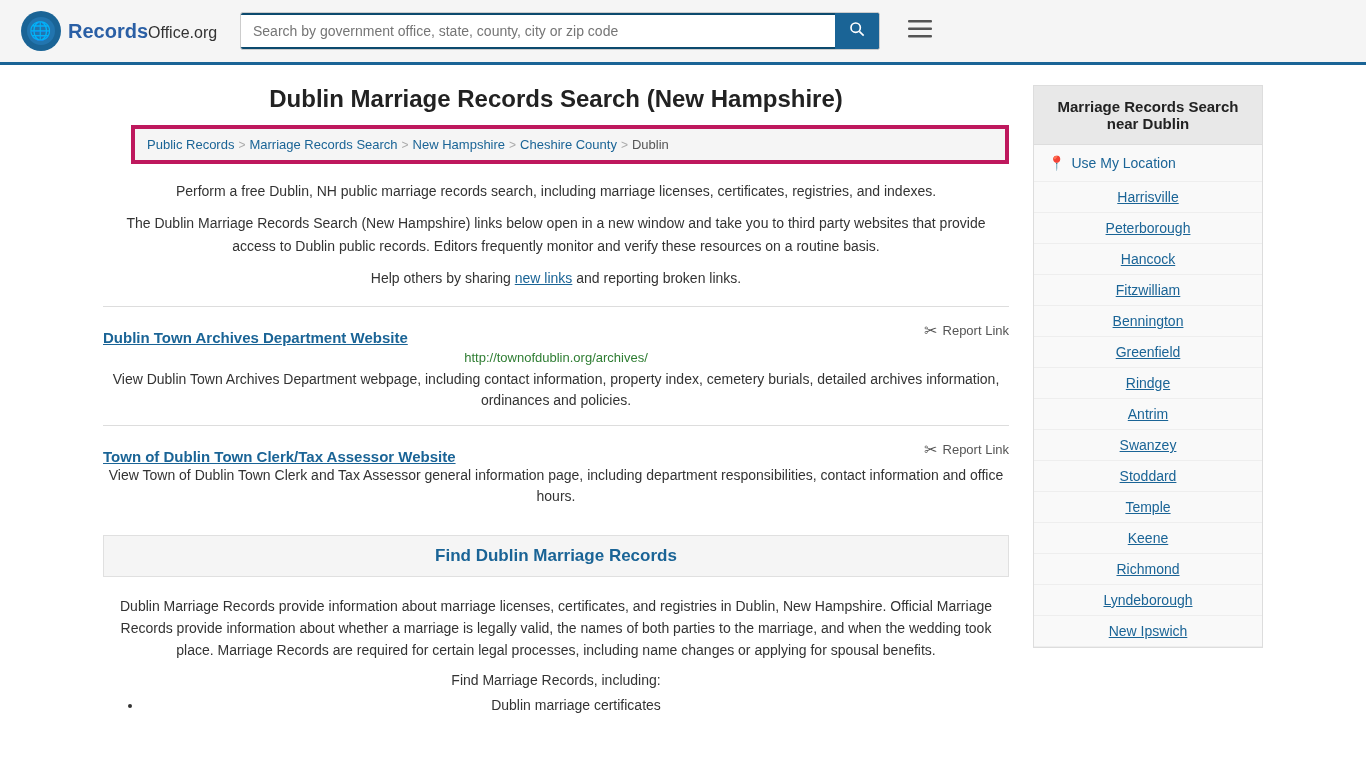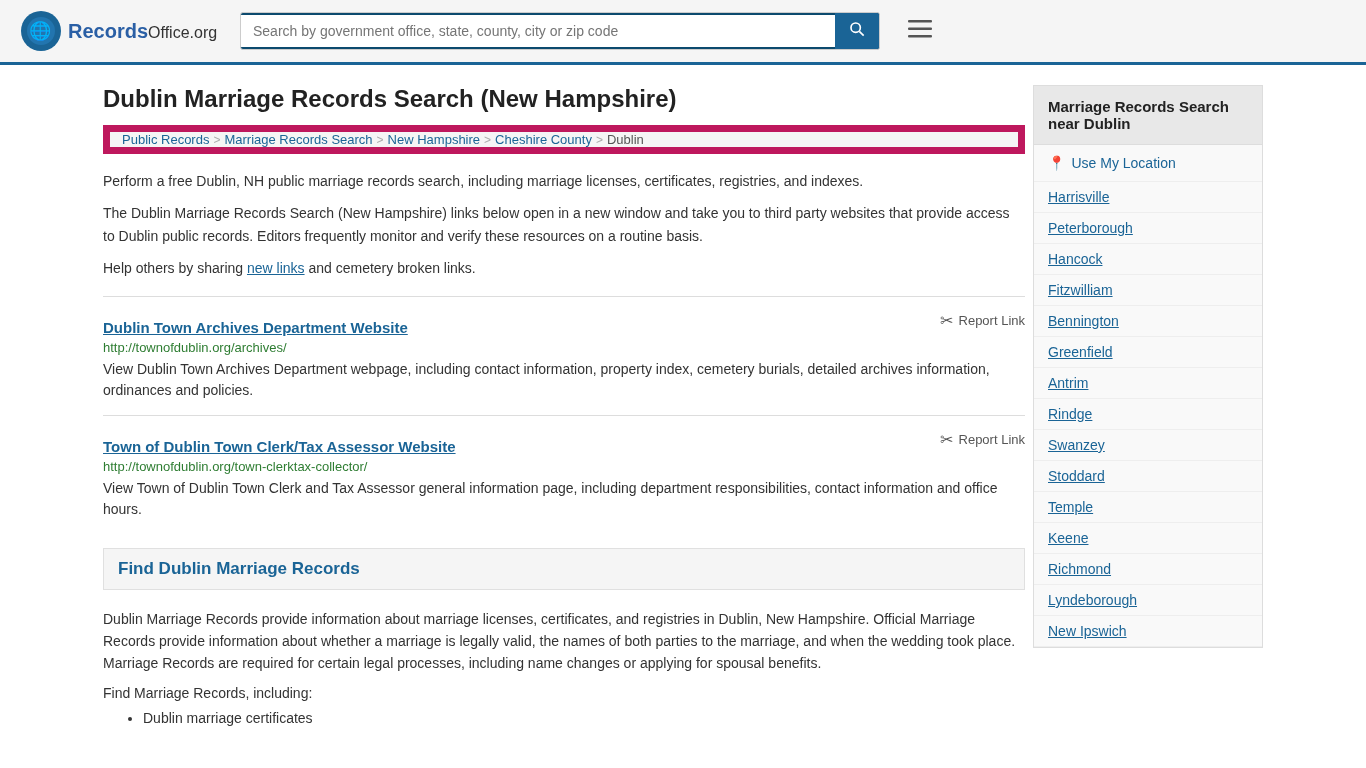--- a/index.html
+++ b/index.html
@@ -67,44 +67,46 @@
       color: #555;
       padding: 4px 8px;
     }
 
     
     #main-layout {
       display: flex;
       max-width: 1200px;
       margin: 0 auto;
       padding: 20px 20px 0 20px;
-      gap: 8px;
+      gap: 24px;
+      text-align: center;
     }
 
     
     #content {
       flex: 1;
     }
     #page-title {
       font-size: 24px;
       font-weight: bold;
       color: #222;
       margin-bottom: 12px;
     }
     #breadcrumb {
       background: #f5f5f5;
-      border: 7px solid #be185d;
-      padding: 0 12px;
+      border: 4px solid #be185d;
+      padding: 8px 12px;
       font-size: 13px;
       color: #555;
       margin-bottom: 16px;
       display: flex;
       flex-wrap: wrap;
       align-items: center;
       gap: 4px;
+      margin-left: 28px;
     }
     .breadcrumb-link {
       color: #1a6496;
       text-decoration: none;
       cursor: pointer;
     }
     .breadcrumb-separator {
       color: #aaa;
       font-size: 12px;
     }
@@ -294,21 +296,21 @@
       <a class="breadcrumb-link">New Hampshire</a>
       <span class="breadcrumb-separator">&gt;</span>
       <a class="breadcrumb-link">Cheshire County</a>
       <span class="breadcrumb-separator">&gt;</span>
       <span>Dublin</span>
     </div>
 
     <p id="intro-text">Perform a free Dublin, NH public marriage records search, including marriage licenses, certificates, registries, and indexes.</p>
     <p id="intro-text2">The Dublin Marriage Records Search (New Hampshire) links below open in a new window and take you to third party websites that provide access to Dublin public records. Editors frequently monitor and verify these resources on a routine basis.</p>
     <p id="help-text">
-      <span>Help others by sharing </span><a class="new-links">new links</a><span> and cemetery broken links.</span>
+      <span>Help others by sharing </span><a class="new-links">new links</a><span> and reporting broken links.</span>
     </p>
 
     <div class="resource-card">
       <div class="resource-card-header">
         <a class="resource-title">Dublin Town Archives Department Website</a>
         <div class="report-link">
           <span class="report-icon">✂</span>
           <span>Report Link</span>
         </div>
       </div>
@@ -317,21 +319,20 @@
     </div>
 
     <div class="resource-card">
       <div class="resource-card-header">
         <a class="resource-title">Town of Dublin Town Clerk/Tax Assessor Website</a>
         <div class="report-link">
           <span class="report-icon">✂</span>
           <span>Report Link</span>
         </div>
       </div>
-      <div class="resource-url">http://townofdublin.org/town-clerktax-collector/</div>
       <div class="resource-desc">View Town of Dublin Town Clerk and Tax Assessor general information page, including department responsibilities, contact information and office hours.</div>
     </div>
 
     <div id="find-section">
       <h2 id="find-section-title">Find Dublin Marriage Records</h2>
     </div>
     <p id="find-desc">Dublin Marriage Records provide information about marriage licenses, certificates, and registries in Dublin, New Hampshire. Official Marriage Records provide information about whether a marriage is legally valid, the names of both parties to the marriage, and when the wedding took place. Marriage Records are required for certain legal processes, including name changes or applying for spousal benefits.</p>
     <p id="find-includes-title" style="font-weight:normal;font-size:14px;margin-bottom:6px;">Find Marriage Records, including:</p>
     <ul id="find-list">
       <li>Dublin marriage certificates</li>
@@ -348,22 +349,22 @@
         <span class="location-icon">📍</span>
         <span>Use My Location</span>
       </div>
       <div id="sidebar-links">
           <a class="sidebar-link">Harrisville</a>
           <a class="sidebar-link">Peterborough</a>
           <a class="sidebar-link">Hancock</a>
           <a class="sidebar-link">Fitzwilliam</a>
           <a class="sidebar-link">Bennington</a>
           <a class="sidebar-link">Greenfield</a>
+          <a class="sidebar-link">Rindge</a>
           <a class="sidebar-link">Antrim</a>
-          <a class="sidebar-link">Rindge</a>
           <a class="sidebar-link">Swanzey</a>
           <a class="sidebar-link">Stoddard</a>
           <a class="sidebar-link">Temple</a>
           <a class="sidebar-link">Keene</a>
           <a class="sidebar-link">Richmond</a>
           <a class="sidebar-link">Lyndeborough</a>
           <a class="sidebar-link">New Ipswich</a>
         </div>
     </div>
   </div>

